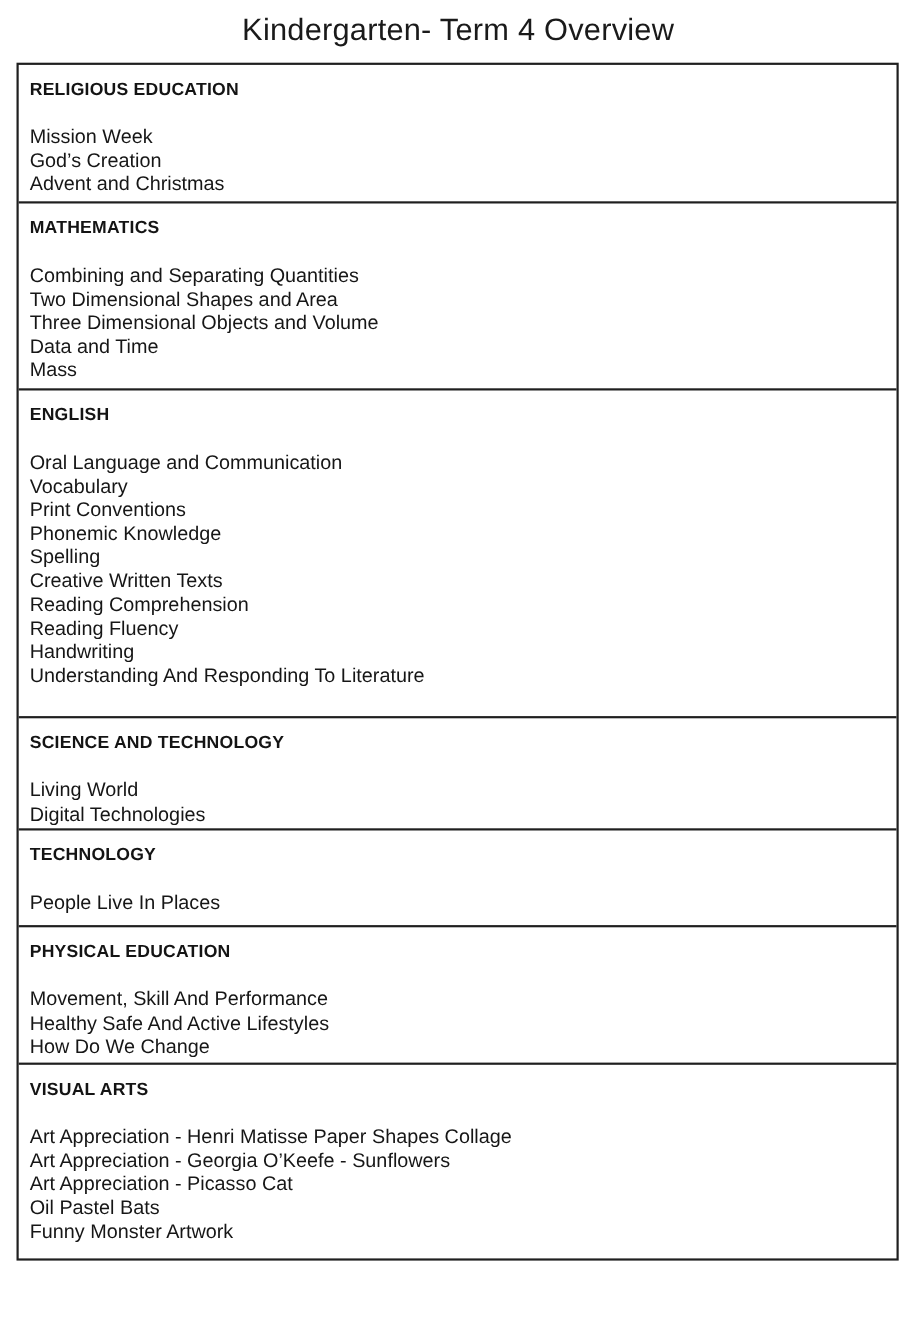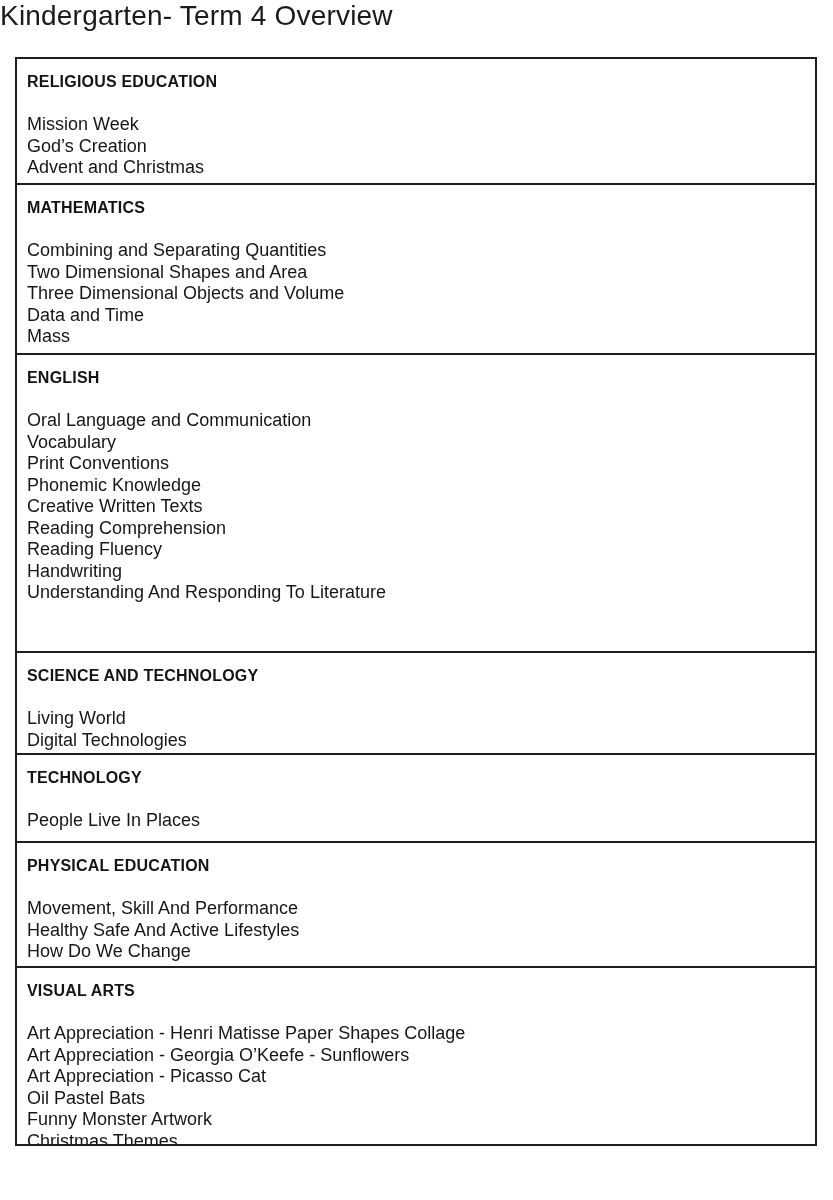--- a/index.html
+++ b/index.html
@@ -15,20 +15,22 @@
     overflow: hidden;
   }
   .page {
     position: relative;
     width: 833px;
     height: 1200px;
     background: #ffffff;
   }
   .title {
     margin: 0;
+    padding-top: 11px;
+    text-align: center;
     font-size: 28px;
     font-weight: 400;
     color: #1a1a1a;
     letter-spacing: 0.2px;
   }
   .overview-table {
     position: absolute;
     left: 15px;
     top: 57px;
     width: 802px;
@@ -85,20 +87,21 @@
         <div class="line">Data and Time</div>
         <div class="line">Mass</div>
       </section>
       <section class="cell" style="height: 298px;">
         <div class="cell-title">ENGLISH</div>
         <div class="blank"></div>
         <div class="line">Oral Language and Communication</div>
         <div class="line">Vocabulary</div>
         <div class="line">Print Conventions</div>
         <div class="line">Phonemic Knowledge</div>
+        <div class="line">Spelling</div>
         <div class="line">Creative Written Texts</div>
         <div class="line">Reading Comprehension</div>
         <div class="line">Reading Fluency</div>
         <div class="line">Handwriting</div>
         <div class="line">Understanding And Responding To Literature</div>
       </section>
       <section class="cell" style="height: 102px;">
         <div class="cell-title">SCIENCE AND TECHNOLOGY</div>
         <div class="blank"></div>
         <div class="line">Living World</div>
@@ -117,16 +120,15 @@
         <div class="line">How Do We Change</div>
       </section>
       <section class="cell" style="height: 176px;">
         <div class="cell-title">VISUAL ARTS</div>
         <div class="blank"></div>
         <div class="line">Art Appreciation - Henri Matisse Paper Shapes Collage</div>
         <div class="line">Art Appreciation - Georgia O’Keefe - Sunflowers</div>
         <div class="line">Art Appreciation - Picasso Cat</div>
         <div class="line">Oil Pastel Bats</div>
         <div class="line">Funny Monster Artwork</div>
-        <div class="line">Christmas Themes</div>
       </section>
     </div>
 </div>
 
 </body></html>

